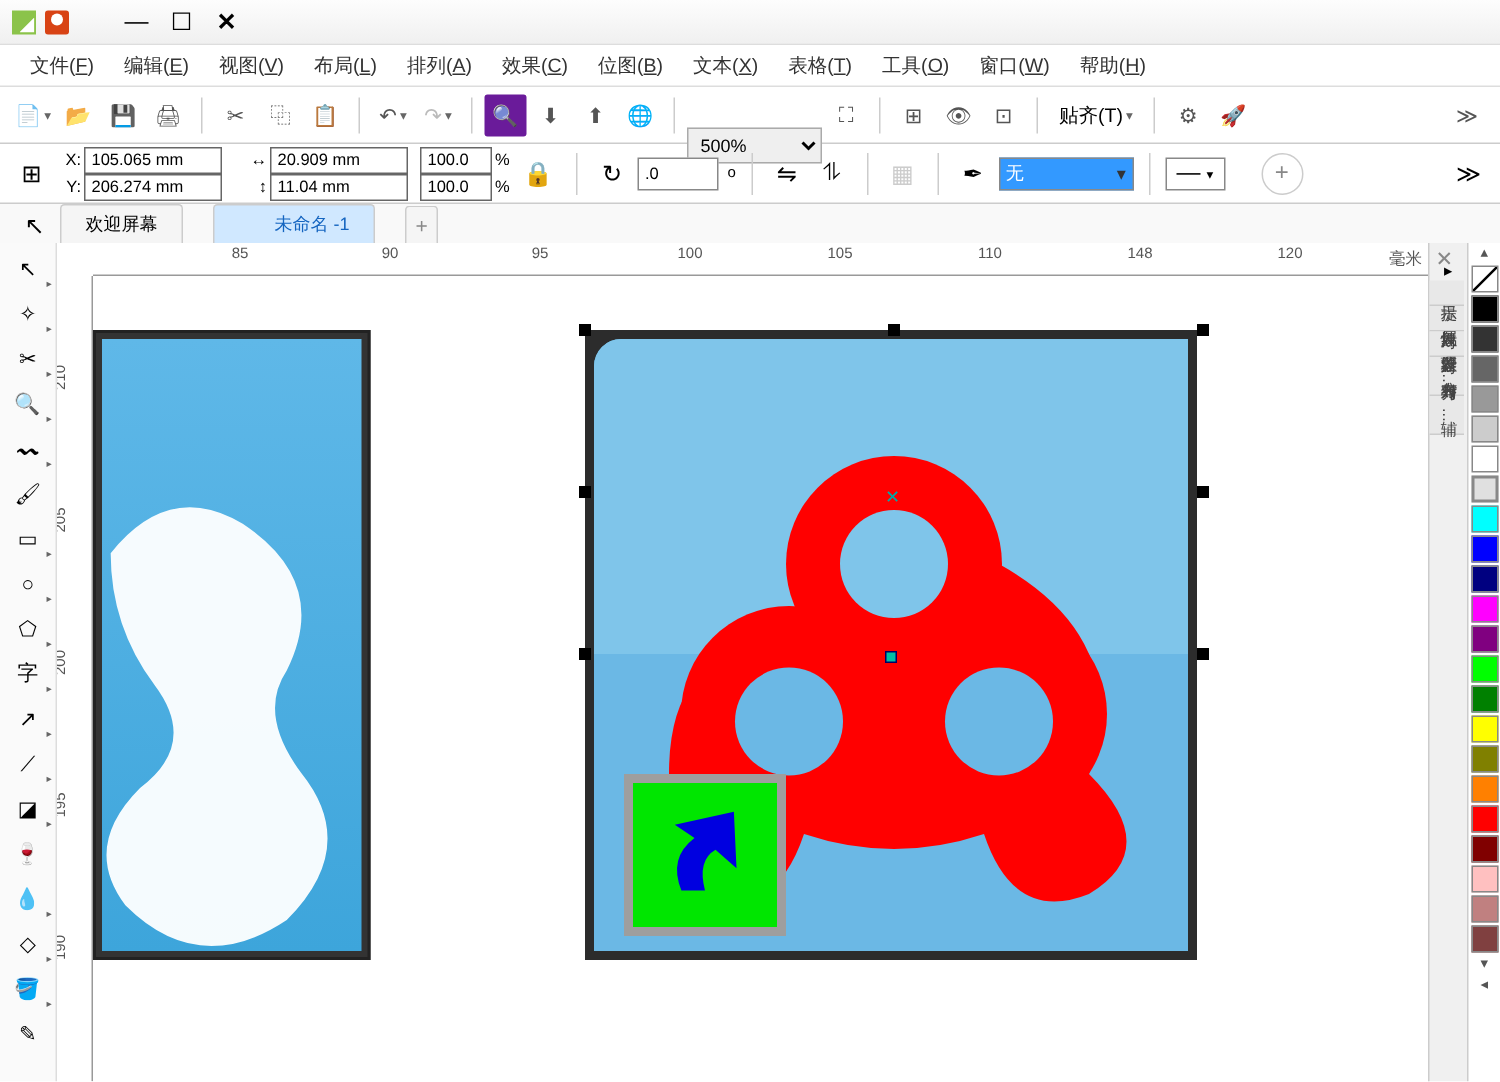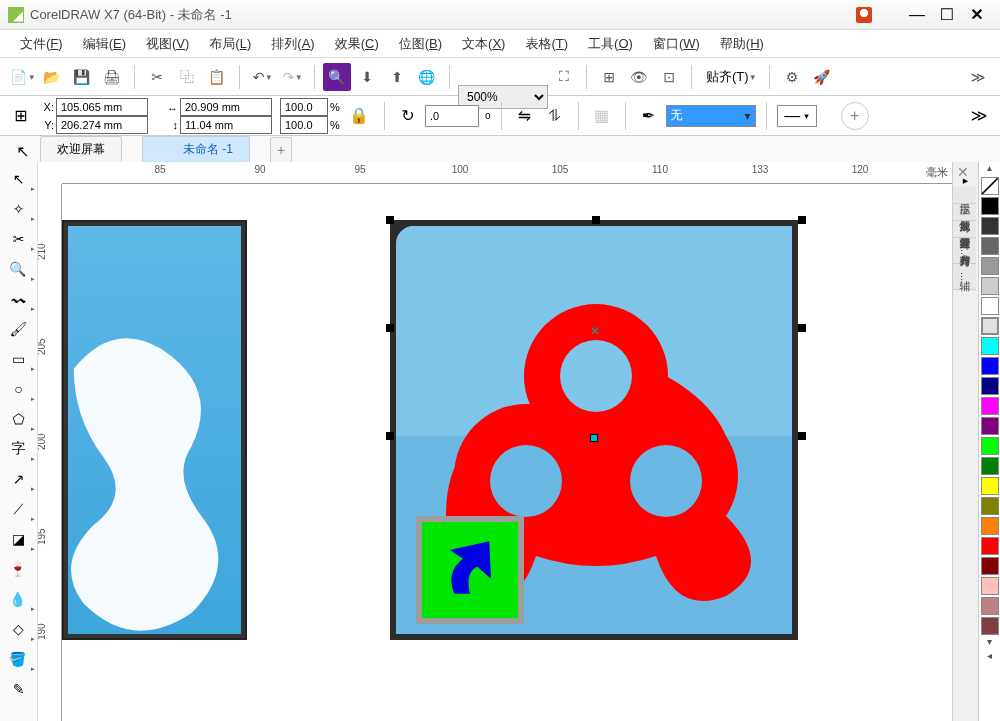--- a/index.html
+++ b/index.html
@@ -85,21 +85,20 @@
     .color-palette .no-color::after { content: ''; position: absolute; inset: 0; background: linear-gradient(to top left, transparent 45%, #000 48%, #000 52%, transparent 55%); }
     .color-palette .nav-arrow { height: 14px; text-align: center; font-size: 10px; cursor: pointer; color: #555; }
     
     svg.pixelated { image-rendering: pixelated; }
   </style>
 </head>
 <body>
 
 <div class="titlebar">
   <div class="logo"></div>
-  <div class="title">CorelDRAW X7 (64-Bit) - 未命名 -1</div>
   <div class="user-icon"></div>
   <div class="win-btn">—</div>
   <div class="win-btn">☐</div>
   <div class="win-btn" style="font-weight:bold;">✕</div>
 </div>
 
 <div class="menubar">
   <div class="menu-item"><span>文件</span>(<u>F</u>)</div>
   <div class="menu-item"><span>编辑</span>(<u>E</u>)</div>
   <div class="menu-item"><span>视图</span>(<u>V</u>)</div>
@@ -224,21 +223,21 @@
   </div>
 
   <div class="canvas-area">
     <div class="ruler-h">
       <div class="tick-label" style="left:98px;text-align:center;">85</div>
       <div class="tick-label" style="left:198px;">90</div>
       <div class="tick-label" style="left:298px;">95</div>
       <div class="tick-label" style="left:398px;">100</div>
       <div class="tick-label" style="left:498px;">105</div>
       <div class="tick-label" style="left:598px;">110</div>
-      <div class="tick-label" style="left:698px;">133</div>
+      <div class="tick-label" style="left:698px;">148</div>
       <div class="tick-label" style="left:798px;">120</div>
       <div class="unit-label">毫米</div>
     </div>
     <div class="ruler-v">
       <div class="tick-label" style="top:445px;">190</div>
       <div class="tick-label" style="top:350px;">195</div>
       <div class="tick-label" style="top:255px;">200</div>
       <div class="tick-label" style="top:160px;">205</div>
       <div class="tick-label" style="top:65px;">210</div>
     </div>

